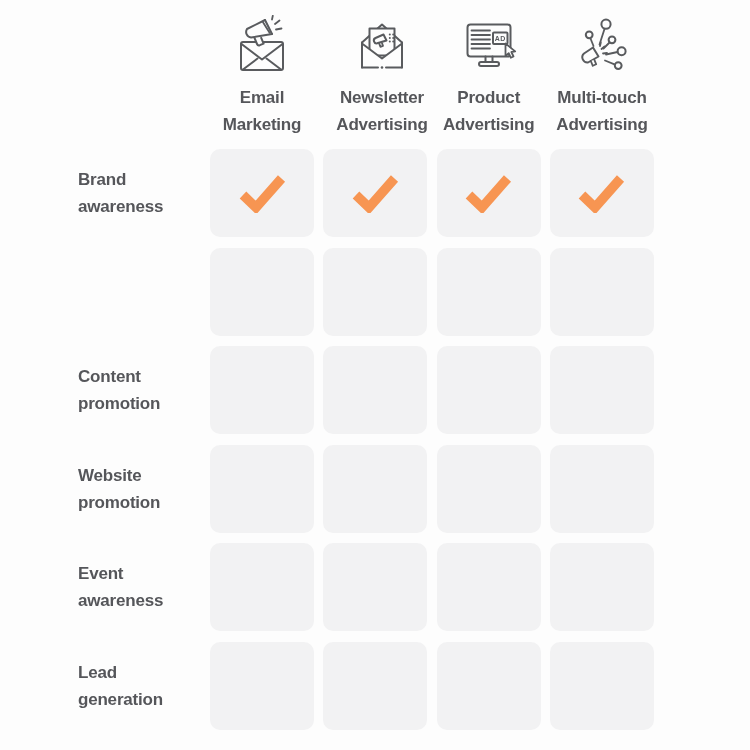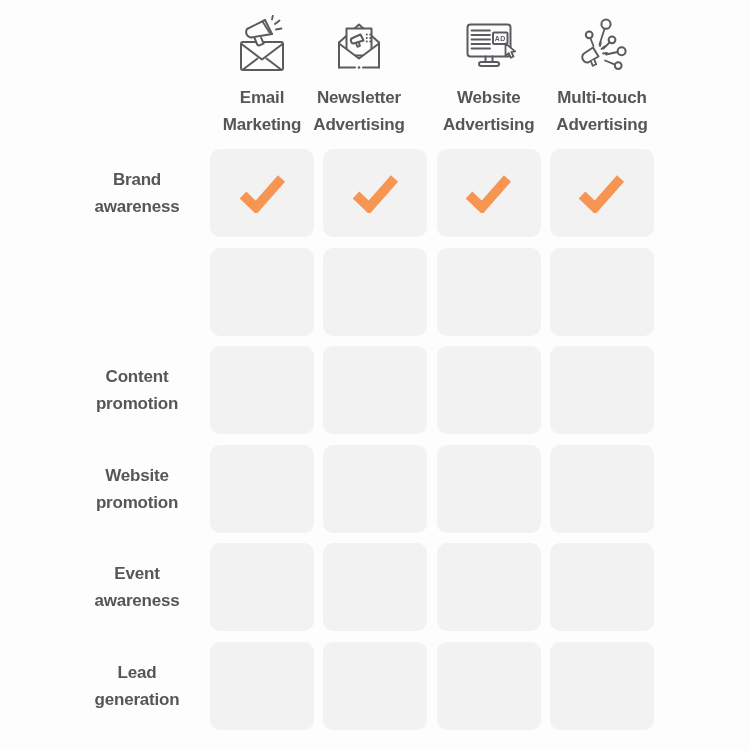--- a/index.html
+++ b/index.html
@@ -17,33 +17,33 @@
     background:var(--page-bg);
     font-family:"Liberation Sans",sans-serif;
     overflow:hidden;
     padding-left:36px;
   }
   
   .col-header{
     position:absolute;top:12px;width:104px;
     display:flex;flex-direction:column;align-items:center;
   }
-  .c0{left:210px}.c1{left:307px}.c2{left:436.7px}.c3{left:550px}
+  .c0{left:210px}.c1{left:330px}.c2{left:436.7px}.c3{left:550px}
   .icon-box{height:66px;display:flex;align-items:center;justify-content:center;}
   .col-label{
     margin-top:6px;
     font-size:17px;font-weight:700;line-height:27px;
     color:var(--text);text-align:center;letter-spacing:-0.2px;
   }
   
   .row-label{
     position:absolute;right:554px;width:118px;height:88px;
     display:flex;align-items:center;justify-content:flex-end;
     font-size:17px;font-weight:700;line-height:27px;
-    color:var(--text);text-align:center;letter-spacing:-0.2px;
+    color:var(--text);text-align:left;letter-spacing:-0.2px;
   }
   .r0{top:149px}.r1{top:247.5px}.r2{top:346px}.r3{top:444.5px}.r4{top:543px}.r5{top:641.5px}
   
   .grid{
     position:absolute;left:210px;top:149px;
     display:grid;
     grid-template-columns:repeat(4,104px);
     grid-auto-rows:88px;
     column-gap:9.33px;row-gap:10.5px;
   }
@@ -114,21 +114,21 @@
       <svg class="ic" width="60" height="60" viewBox="0 0 60 60">
         <rect x="8.5" y="9.5" width="43" height="32" rx="3"></rect>
         <path class="thin" d="M12.5 15.5 H31 M12.5 20 H31 M12.5 24.5 H31 M12.5 29 H31 M12.5 33.5 H31"></path>
         <rect x="34" y="17.5" width="14.5" height="11.5" rx="1"></rect>
         <text x="41.3" y="26.3" font-size="7" text-anchor="middle" letter-spacing="0.4">AD</text>
         <path class="fillbg thin" d="M46.5 28.5 L46.5 41 L49.7 38.1 L51.8 42.7 L54.5 41.5 L52.4 37 L56.2 36.4 Z"></path>
         <path d="M26.5 41.5 L26.5 47 M33.5 41.5 L33.5 47"></path>
         <rect class="fillbg" x="20" y="47" width="20" height="4" rx="2"></rect>
       </svg>
     </div>
-    <div class="col-label">Website Advertising</div>
+    <div class="col-label">Product Advertising</div>
   </div>
 
   <div class="col-header c3">
     <div class="icon-box">
       <svg class="ic" width="60" height="60" viewBox="0 0 60 60">
         <path class="thin" d="M21.5 31 L18.5 23.5"></path>
           <circle cx="17.2" cy="19.8" r="3.4"></circle>
         <path class="thin" d="M27.5 29.5 L32.5 14"></path>
           <circle cx="34" cy="9.2" r="4.6"></circle>
         <path class="thin" d="M31.5 33.5 L37.5 27.5"></path>

